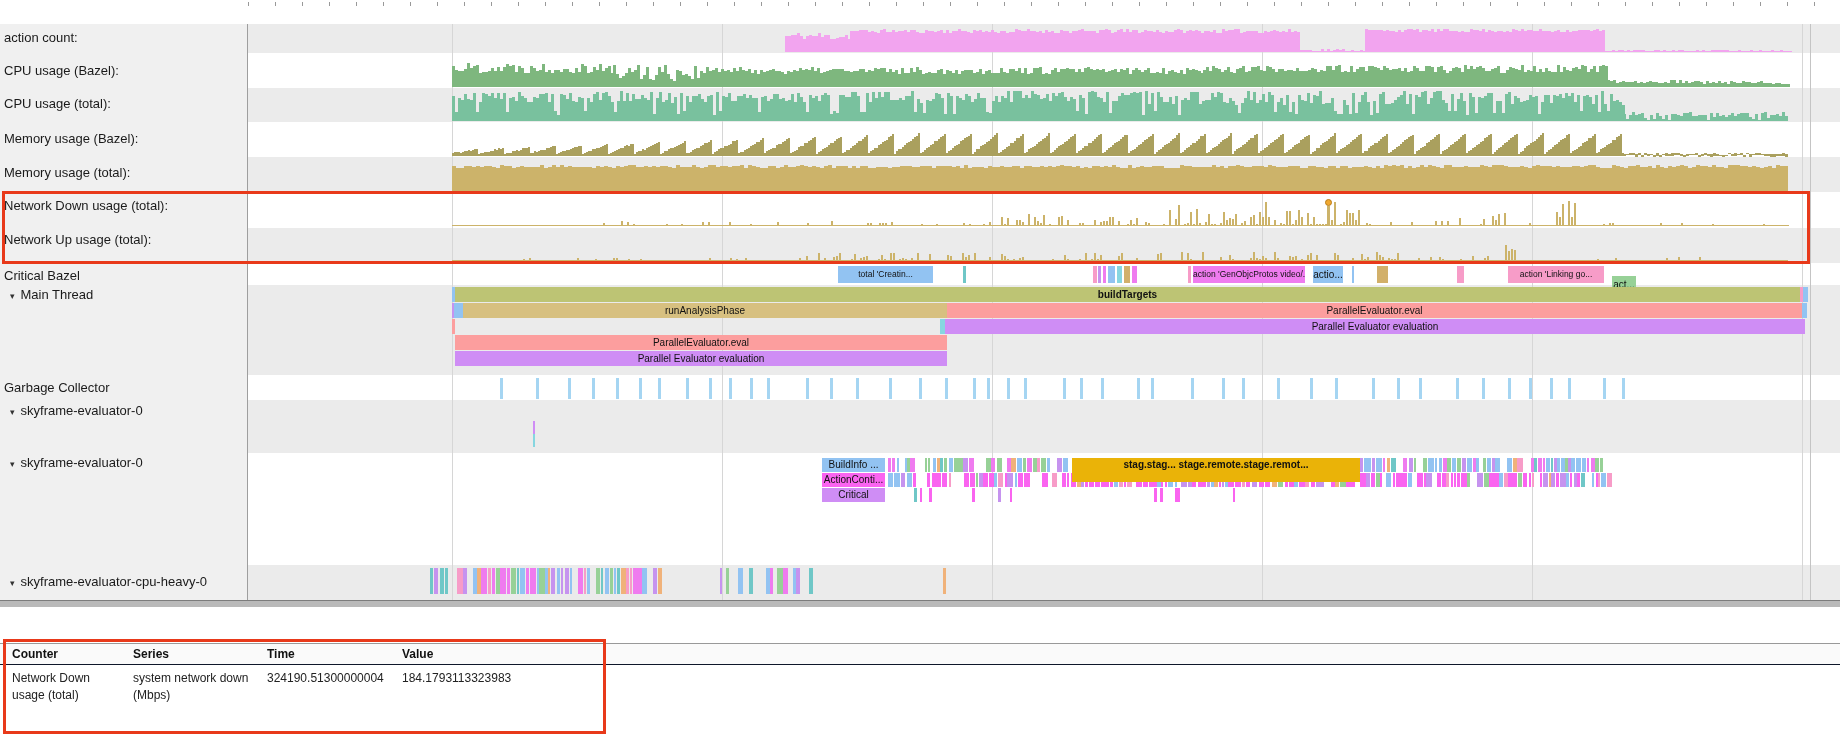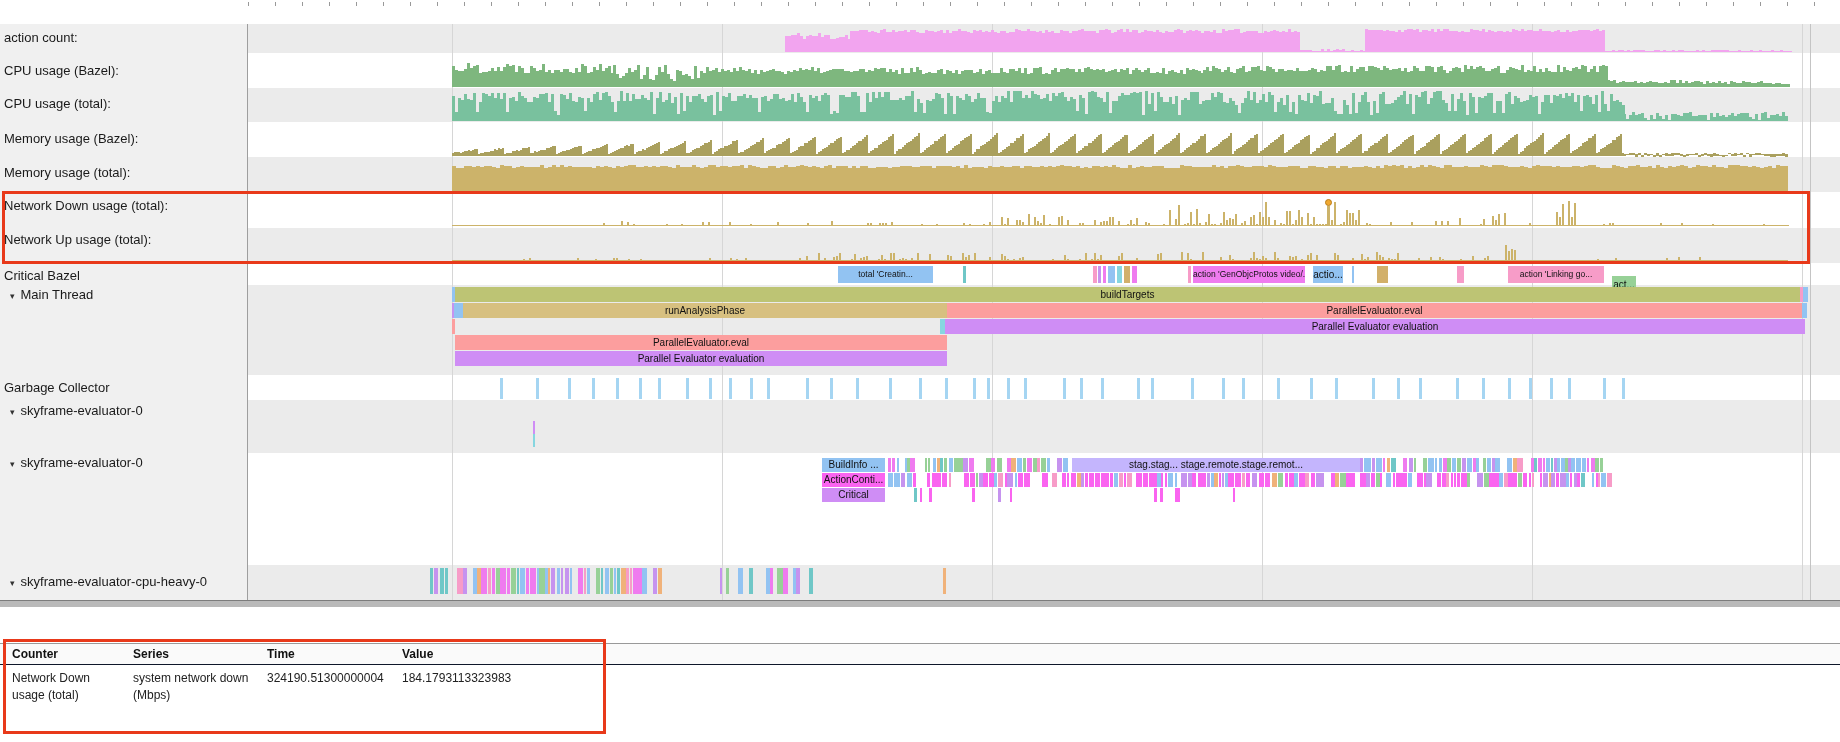--- a/index.html
+++ b/index.html
@@ -2975,35 +2975,35 @@
       <div class="slice" style="left: 884px; top: 242px; width: 5px; height: 17px; background: rgb(239, 123, 239); line-height: 17px;"></div>
       <div class="slice" style="left: 940px; top: 242px; width: 3px; height: 17px; background: rgb(247, 156, 200); line-height: 17px;"></div>
       <div class="slice sm" style="left: 945px; top: 242px; width: 112px; height: 17px; background: rgb(239, 123, 239); line-height: 17px;">action 'GenObjcProtos video/...</div>
       <div class="slice" style="left: 1065px; top: 242px; width: 30px; height: 17px; background: rgb(146, 195, 242); line-height: 17px;">actio...</div>
       <div class="slice" style="left: 1104px; top: 242px; width: 2px; height: 17px; background: rgb(146, 195, 242); line-height: 17px;"></div>
       <div class="slice" style="left: 1129px; top: 242px; width: 11px; height: 17px; background: rgb(210, 176, 106); line-height: 17px;"></div>
       <div class="slice" style="left: 1209px; top: 242px; width: 7px; height: 17px; background: rgb(247, 156, 200); line-height: 17px;"></div>
       <div class="slice sm" style="left: 1260px; top: 242px; width: 96px; height: 17px; background: rgb(247, 156, 200); line-height: 17px;">action 'Linking go...</div>
       <div class="slice" style="left: 1364px; top: 242px; width: 24px; height: 17px; background: rgb(151, 209, 151); line-height: 17px; margin-top: 10px;">act...</div>
       <div class="slice" style="left: 204px; top: 263px; width: 3px; height: 15px; background: rgb(146, 195, 242); line-height: 15px;"></div>
-      <div class="slice" style="left: 207px; top: 263px; width: 1345px; height: 15px; background: rgb(189, 196, 116); line-height: 15px;">buildTargets</div>
+      <div class="slice" style="left: 207px; top: 263px; width: 1345px; height: 15px; background: rgb(189, 196, 116); line-height: 15px; font-weight: bold;">buildTargets</div>
       <div class="slice" style="left: 1552px; top: 263px; width: 3px; height: 15px; background: rgb(247, 156, 200); line-height: 15px;"></div>
       <div class="slice" style="left: 1555px; top: 263px; width: 5px; height: 15px; background: rgb(146, 195, 242); line-height: 15px;"></div>
       <div class="slice" style="left: 204px; top: 279px; width: 2px; height: 15px; background: rgb(198, 147, 239); line-height: 15px;"></div>
       <div class="slice" style="left: 206px; top: 279px; width: 9px; height: 15px; background: rgb(146, 195, 242); line-height: 15px;"></div>
       <div class="slice" style="left: 215px; top: 279px; width: 484px; height: 15px; background: rgb(215, 192, 128); line-height: 15px;">runAnalysisPhase</div>
       <div class="slice" style="left: 699px; top: 279px; width: 855px; height: 15px; background: rgb(252, 158, 158); line-height: 15px;">ParallelEvaluator.eval</div>
       <div class="slice" style="left: 1554px; top: 279px; width: 5px; height: 15px; background: rgb(146, 195, 242); line-height: 15px;"></div>
       <div class="slice" style="left: 204px; top: 295px; width: 3px; height: 15px; background: rgb(252, 158, 158); line-height: 15px;"></div>
       <div class="slice" style="left: 692px; top: 295px; width: 5px; height: 15px; background: rgb(134, 214, 224); line-height: 15px;"></div>
       <div class="slice" style="left: 697px; top: 295px; width: 860px; height: 15px; background: rgb(207, 141, 245); line-height: 15px;">Parallel Evaluator evaluation</div>
       <div class="slice" style="left: 207px; top: 311px; width: 492px; height: 15px; background: rgb(252, 158, 158); line-height: 15px;">ParallelEvaluator.eval</div>
       <div class="slice" style="left: 207px; top: 327px; width: 492px; height: 15px; background: rgb(207, 141, 245); line-height: 15px;">Parallel Evaluator evaluation</div>
       <div class="slice" style="left: 574px; top: 434px; width: 63px; height: 14px; background: rgb(146, 195, 242); line-height: 14px;">BuildInfo ...</div>
-      <div class="slice" style="left: 824px; top: 434px; width: 288px; height: 14px; background: #c4b5fd; line-height: 14px;">stag.stag...  stage.remote.stage.remot...</div>
+      <div class="slice" style="left: 824px; top: 434px; width: 288px; height: 24px; background: #eab308; line-height: 14px; font-weight: bold;">stag.stag...  stage.remote.stage.remot...</div>
       <div class="slice" style="left: 574px; top: 449px; width: 63px; height: 14px; background: rgb(250, 100, 240); line-height: 14px;">ActionConti...</div>
       <div class="slice" style="left: 574px; top: 464px; width: 63px; height: 14px; background: rgb(207, 141, 245); line-height: 14px;">Critical</div>
       <div class="marker" style="left: 1077px; top: 175px;"></div>
     </div>
   <div id="splitter"></div>
   <div id="detail-area">
     <div id="detail-table">
         <div class="tbl-header">
           <div class="th" style="left: 12px;">Counter</div>
           <div class="th" style="left: 133px;">Series</div>

